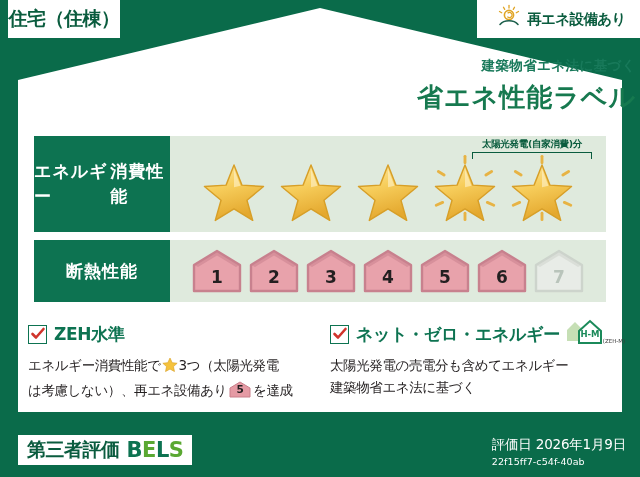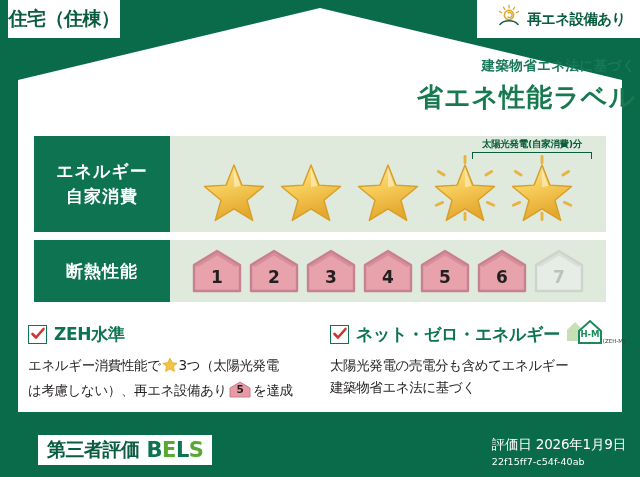--- a/index.html
+++ b/index.html
@@ -71,21 +71,21 @@
   
   .metric-row {
     position: absolute;
     display: flex;
     z-index: 5;
     left: 34px;
   }
   .metric-label {
     background: #0d7351;
     color: #ffffff;
-    display: flex; flex-direction: column;
+    display: flex; flex-direction: row;
     align-items: center; justify-content: center;
     font-weight: bold;
     letter-spacing: 1px;
     flex: none;
   }
   .metric-body {
     background: #dfeadd;
     flex: 1;
     position: relative;
   }
@@ -191,21 +191,20 @@
 
   
   #footer-badge {
     position: absolute;
     left: 18px; bottom: 12px;
     height: 30px;
     background: #ffffff;
     display: flex; align-items: center;
     padding: 0 9px;
     z-index: 6;
-    margin-left: 20px;
   }
   #footer-badge .f-jp {
     font-size: 19px; font-weight: bold; color: #0a5c3e;
     letter-spacing: -0.5px;
   }
   #footer-badge .f-bels {
     font-size: 21px; font-weight: bold;
     margin-left: 7px; letter-spacing: -0.5px;
   }
   .bels-b { color: #0d7351; }
@@ -257,21 +256,21 @@
   </div>
 
   <div id="title-block">
     <div id="title-sub">建築物省エネ法に基づく</div>
     <div id="title-main">省エネ性能ラベル</div>
   </div>
 
   <div class="metric-row" id="row-energy">
     <div class="metric-label">
       <span>エネルギー</span>
-      <span>自家消費</span>
+      <span>消費性能</span>
     </div>
     <div class="metric-body" id="stars-container">
       <div class="star-wrap">
           <svg width="74" height="72" viewBox="0 0 100 100">
       <defs>
         <linearGradient id="sg0" x1="0" y1="0" x2="0.3" y2="1">
           <stop offset="0%" stop-color="#fde9a8"></stop>
           <stop offset="45%" stop-color="#f7ce5c"></stop>
           <stop offset="100%" stop-color="#e4a82e"></stop>
         </linearGradient>

